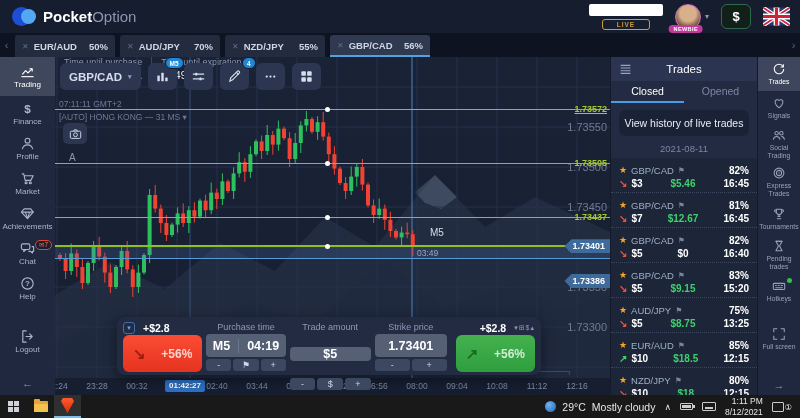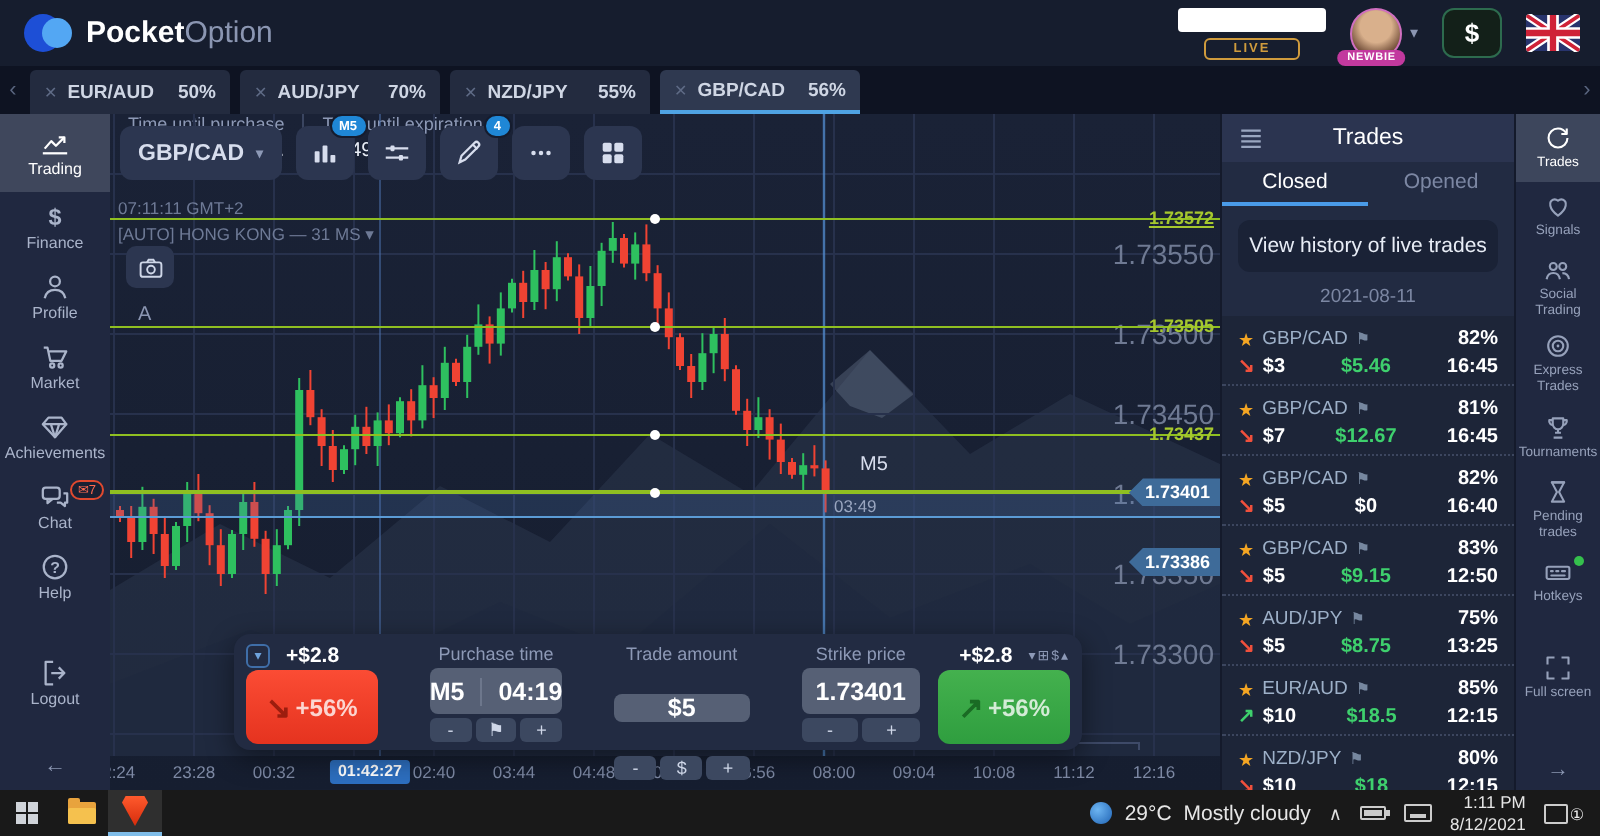--- a/index.html
+++ b/index.html
@@ -61,21 +61,21 @@
   .tbtn svg { width:15px; height:15px; }
   .tbadge { position:absolute; top:-6px; right:-7px; background:#1f87d6; color:#fff; font-size:6.5px; font-weight:bold; padding:1.5px 4px; border-radius:8px; border:1.5px solid #151c2e; }
   .timers { right:60px; top:10px; display:flex; color:#8d99b6; font-size:9px; z-index:3; }
   .timers .tcol { display:flex; flex-direction:column; align-items:flex-end; gap:3px; padding:0 9px; }
   .timers .tcol + .tcol { border-left:1px solid #3a4560; align-items:flex-start; }
   .timers .tval { color:#e8edf6; font-size:10px; }
   .server { left:4px; top:41px; color:#6e7a96; font-size:8.5px; line-height:1.5; z-index:3; }
   .camera { left:8px; top:66px; width:24px; height:21px; background:#2c3650; border-radius:5px; color:#cfd7e8; display:flex; align-items:center; justify-content:center; }
   .camera svg { width:13px; height:12px; }
   .a-mark { left:14px; top:95px; color:#8b96b2; font-size:10px; }
-  .grid-label { position:absolute; right:3px; transform:translateY(-50%); color:#6f7a93; font-size:14px; z-index:2; }
+  .grid-label { position:absolute; right:3px; transform:translateY(-50%); color:#6f7a93; font-size:11px; z-index:2; }
   .level-line { position:absolute; left:0; right:0; z-index:2; }
   .level-label { position:absolute; right:3px; transform:translateY(-50%); font-size:9px; font-weight:bold; color:var(--label_green); z-index:3; }
   .price-badge { position:absolute; right:0; transform:translateY(-50%); background:var(--price_badge); color:#fff; font-size:9px; font-weight:bold; padding:2px 5px 2px 8px; clip-path:polygon(0 50%, 7px 0, 100% 0, 100% 100%, 7px 100%); z-index:4; }
   .ldot { position:absolute; width:5px; height:5px; border-radius:50%; background:#fff; z-index:3; }
   .m5lbl { position:absolute; color:#d7dded; font-size:10px; z-index:3; }
   .m5cnt { position:absolute; color:#9aa6c0; font-size:8.5px; z-index:3; }
   .xaxis { position:absolute; left:0; right:0; bottom:0; height:17px; z-index:3; }
   .xaxis .xl { position:absolute; top:3px; transform:translateX(-50%); color:#7d89a4; font-size:8.5px; }
   .xaxis .xbadge { position:absolute; top:1.5px; transform:translateX(-50%); background:var(--badge_blue); color:#fff; font-size:8px; font-weight:bold; padding:1.5px 4px; border-radius:2px; }
   .bracket { position:absolute; border-top:1px solid #3e4a68; height:4px; border-left:1px solid #3e4a68; border-right:1px solid #3e4a68; z-index:2; }
@@ -86,21 +86,21 @@
   .tp-side .toprow { height:15px; display:flex; align-items:center; gap:8px; }
   .dd-ico { width:12px; height:12px; border:1px solid #3f6ea8; border-radius:3px; color:#6ea3dd; font-size:7px; display:flex; align-items:center; justify-content:center; }
   .payout { color:#fff; font-size:10.5px; font-weight:bold; }
   .bigbtn { flex:1; border-radius:6px; display:flex; align-items:center; justify-content:space-between; padding:0 10px; }
   .bigbtn .arr { font-size:15px; font-weight:bold; }
   .bigbtn .pct { font-size:12px; font-weight:bold; color:rgba(255,255,255,.78); }
   .bigbtn.sell { background:linear-gradient(#fb4c34,#e5331f); }
   .bigbtn.sell .arr { color:#9c1d0e; }
   .bigbtn.buy { background:linear-gradient(#44b14e,#2f9e3f); }
   .bigbtn.buy .arr { color:#1a6b24; }
-  .tp-group { display:flex; flex-direction:column; margin-left:26px; }
+  .tp-group { display:flex; flex-direction:column; margin-left:4px; }
   .tp-group .glabel { height:14px; text-align:center; color:#8d99b6; font-size:9px; padding-top:2px; }
   .vbox { height:23px; background:#566075; border-radius:4px; display:flex; align-items:center; justify-content:center; color:#fff; font-size:12.5px; font-weight:bold; }
   .vbox .vdiv { width:1px; height:14px; background:#6d778c; margin:0 8px; }
   .minirow { display:flex; gap:2px; margin-top:2px; }
   .minirow .mb { flex:1; height:12px; background:#3c4860; border-radius:3px; color:#cfd7e8; font-size:9px; display:flex; align-items:center; justify-content:center; line-height:1; }
   .tp-side.right .toprow { justify-content:flex-end; }
   .micro-icons { color:#8d99b6; font-size:7px; letter-spacing:1px; }
   .w-pt { width:86px; } .w-am { width:88px;gap:15px; } .w-sp { width:78px; }
 
   
@@ -677,21 +677,21 @@
             <div class="l1">
               <span class="star">★</span>
               <span class="pair">GBP/CAD</span>
               <span class="flg">⚑</span>
               <span class="pct">83%</span>
             </div>
             <div class="l2">
               <span class="dir down">↘</span>
               <span class="amt">$5</span>
               <span class="prof" style="color: rgb(62, 208, 109);">$9.15</span>
-              <span class="tm">12:50</span>
+              <span class="tm">15:20</span>
             </div>
           </div>
           <div class="trow">
             <div class="l1">
               <span class="star">★</span>
               <span class="pair">AUD/JPY</span>
               <span class="flg">⚑</span>
               <span class="pct">75%</span>
             </div>
             <div class="l2">

